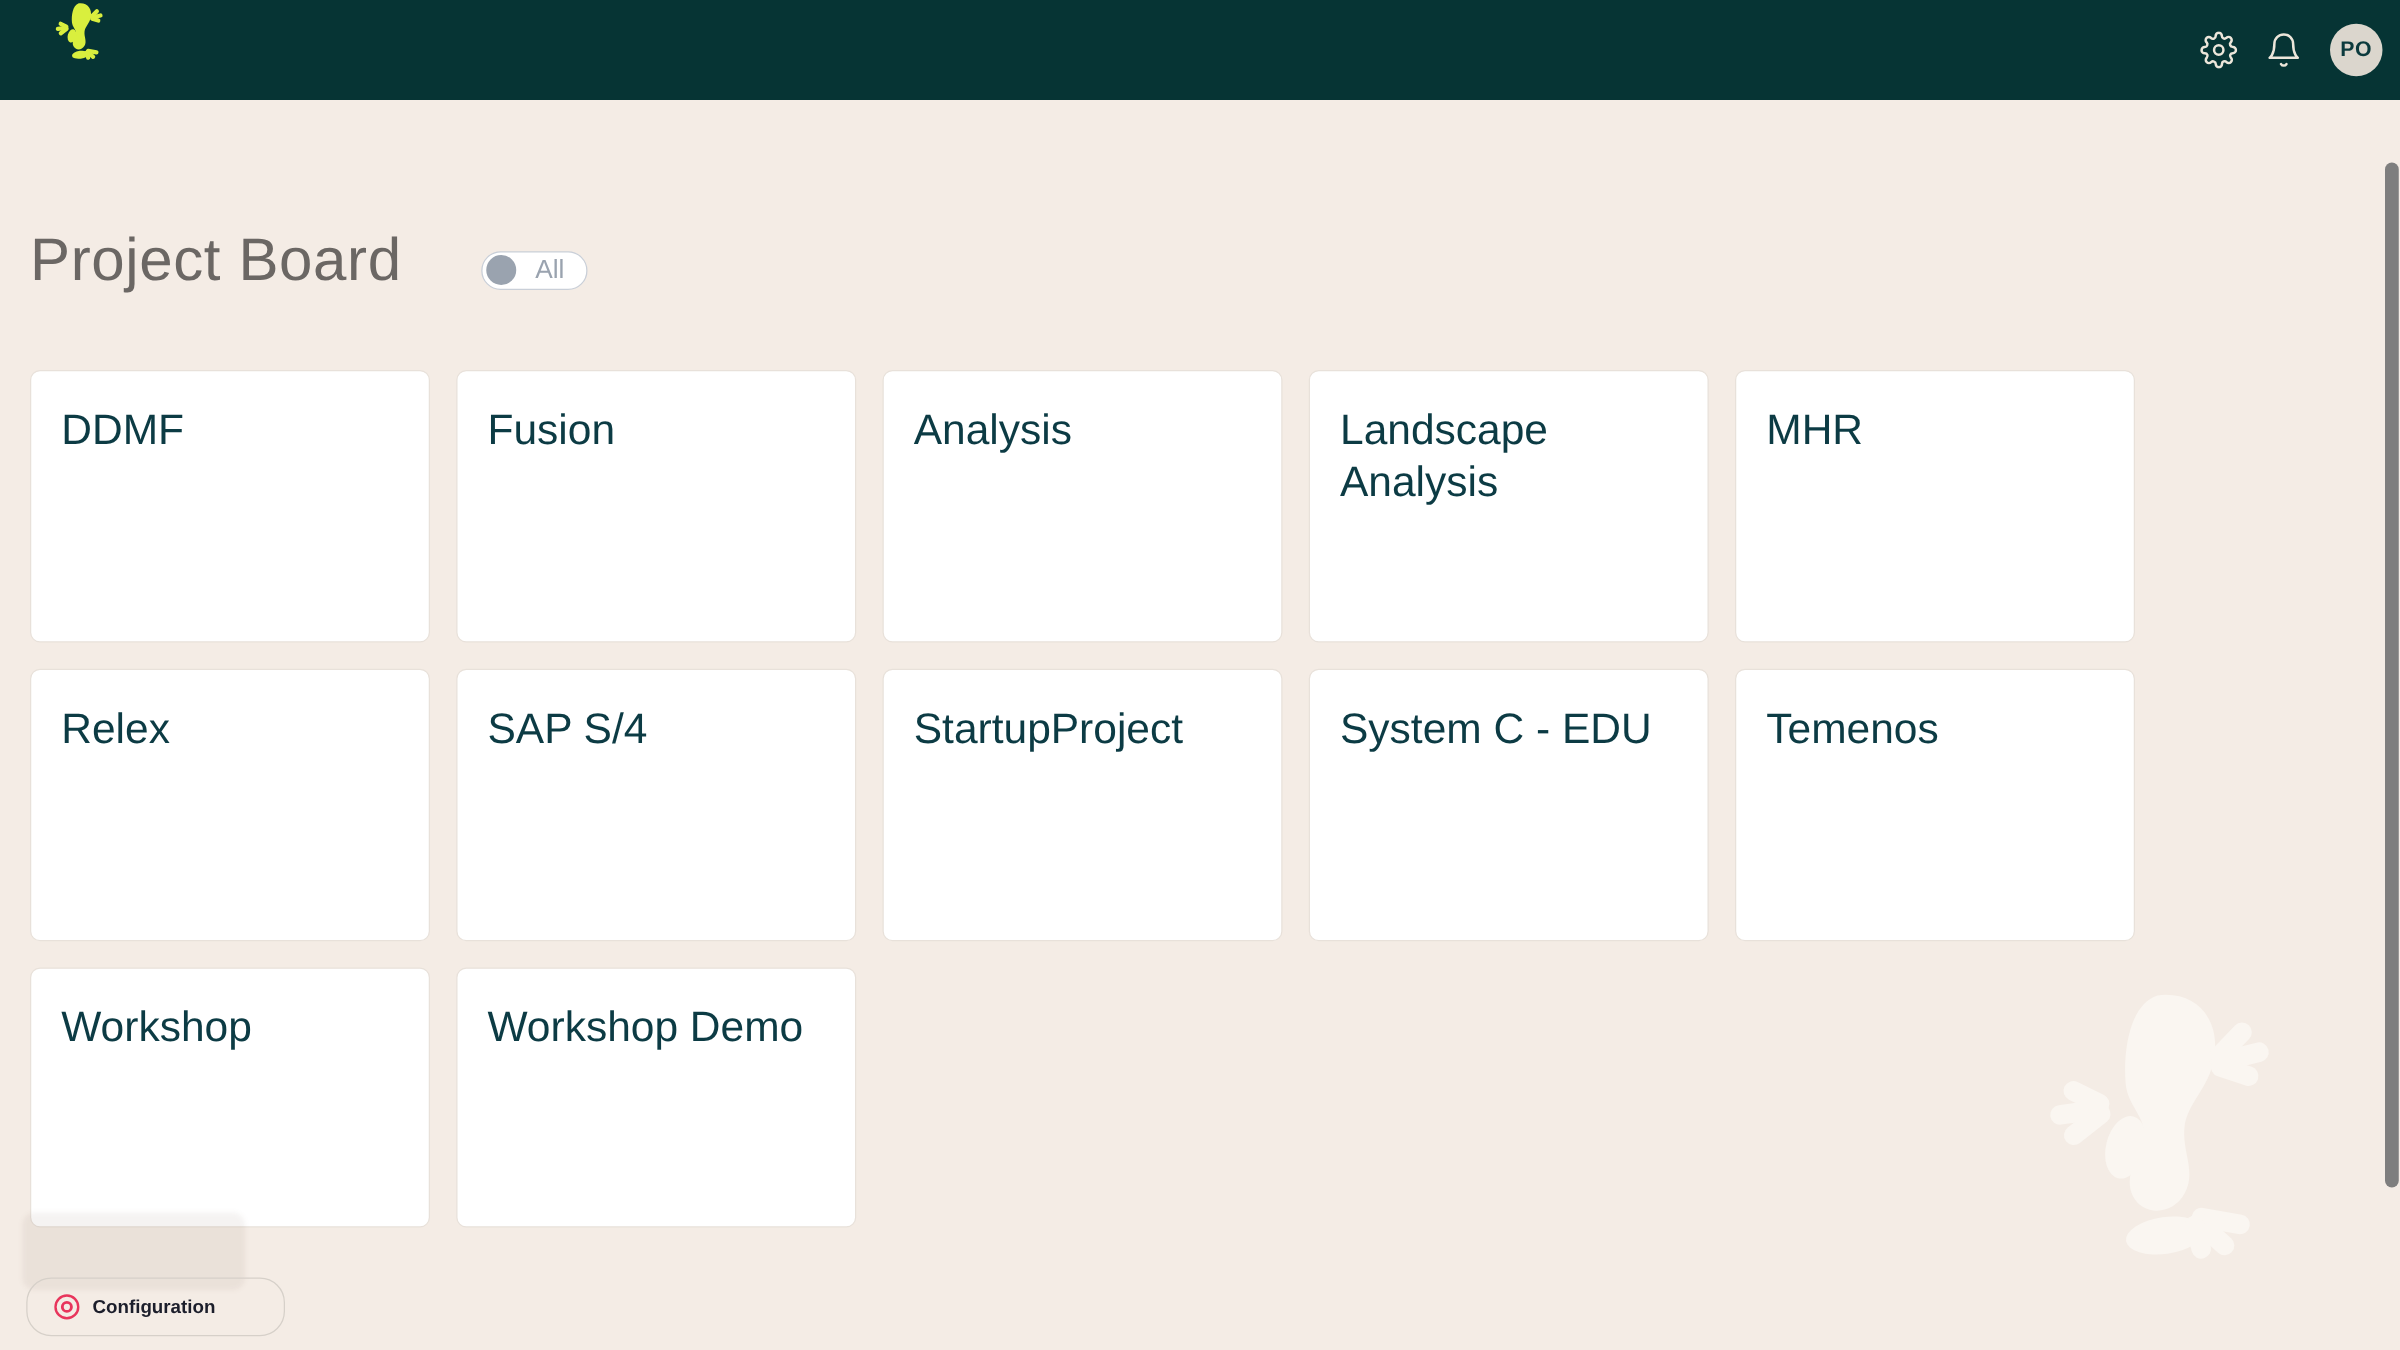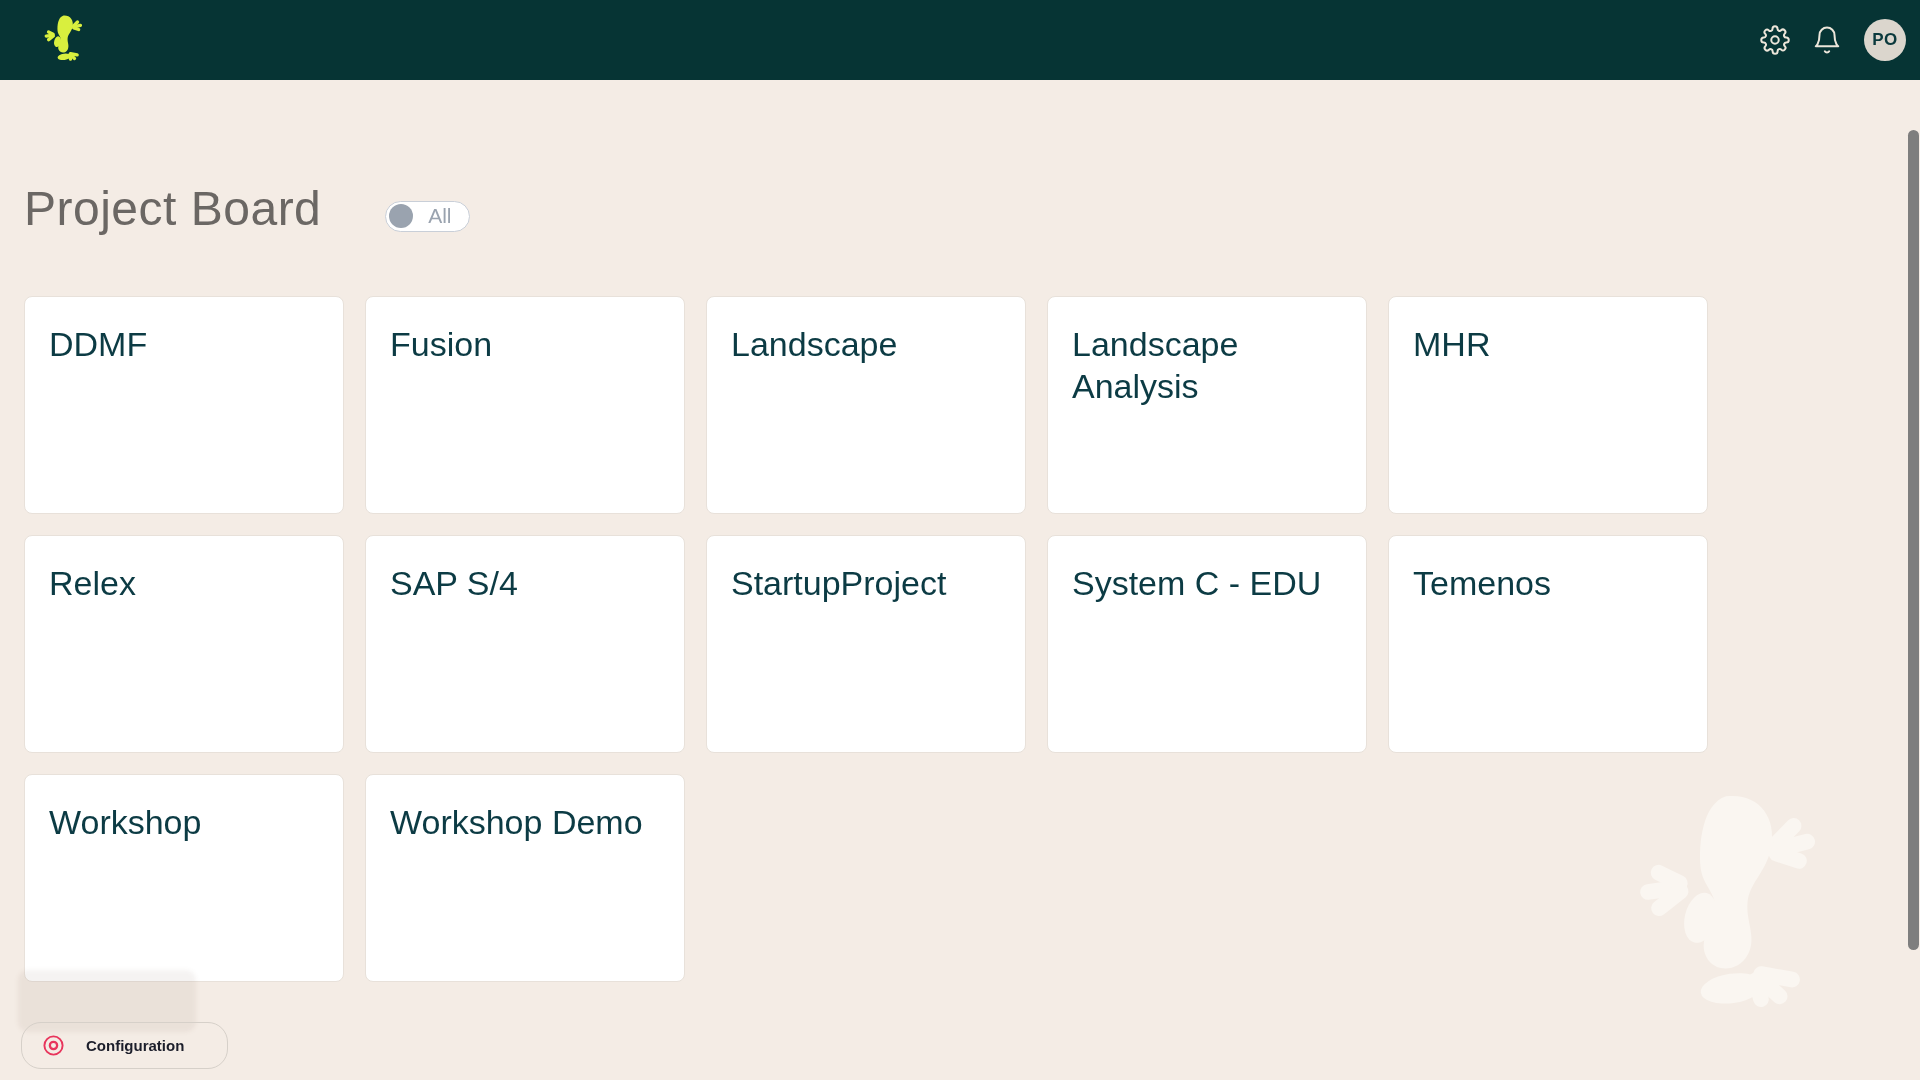--- a/index.html
+++ b/index.html
@@ -21,21 +21,21 @@
   html,body{margin:0;padding:0;}
   body{
     width:1920px;height:1080px;position:relative;overflow:hidden;
     background:var(--page-bg);
     font-family:"Liberation Sans", sans-serif;
   }
   
   .app-header{
     position:absolute;top:0;left:0;width:1920px;height:80px;
     background:var(--header-bg);
-    display:flex;align-items:center;
+    display:flex;
     padding:0 14px 0 42px;box-sizing:border-box;
   }
   .logo-svg{width:42px;height:54px;fill:var(--brand-green);}
   .header-right{margin-left:auto;display:flex;align-items:center;gap:22px;}
   .hicon{width:30px;height:30px;stroke:var(--icon-cream);fill:none;
     stroke-width:1.6;stroke-linecap:round;stroke-linejoin:round;cursor:pointer;}
   .avatar{
     width:42px;height:42px;border-radius:50%;
     background:#dbd6cd;color:#0b3a3d;
     font-weight:700;font-size:17px;letter-spacing:0.5px;
@@ -62,21 +62,21 @@
   }
   .card:nth-child(n+11){height:208px;}
   .card-title{display:block;margin-top:2px;font-size:34px;line-height:42px;color:var(--card-text);}
   
   .watermark{position:absolute;left:1628px;top:792px;width:196px;height:236px;
     fill:var(--watermark);pointer-events:none;}
   .config-shadow{position:absolute;left:18px;top:970px;width:178px;height:62px;
     border-radius:10px;background:rgba(77,52,35,0.06);filter:blur(2px);}
   .config-btn{
     position:absolute;left:21px;top:1022px;width:207px;height:47px;box-sizing:border-box;
-    display:flex;align-items:center;gap:21px;padding:0 0 0 20px;
+    display:flex;align-items:center;gap:9px;padding:0 0 0 20px;
     border:1px solid #d6d0c9;border-radius:20px;background:transparent;
     cursor:pointer;font-family:inherit;
   }
   .config-icon{width:23px;height:23px;stroke:var(--accent-red);fill:none;flex:0 0 auto;}
   .config-label{font-size:15px;font-weight:700;color:var(--config-text);}
   .scroll-thumb{position:absolute;right:1px;top:130px;width:11px;height:820px;
     border-radius:7px;background:var(--scrollbar-grey);cursor:pointer;}
   .defs{position:absolute;width:0;height:0;overflow:hidden;}
 </style>
 </head>
@@ -134,21 +134,21 @@
   </div>
 
   <div class="grid" id="projects-grid">
       <div class="card">
     <span class="card-title">DDMF</span>
   </div>
       <div class="card">
     <span class="card-title">Fusion</span>
   </div>
       <div class="card">
-    <span class="card-title">Landscape</span>
+    <span class="card-title">Analysis</span>
   </div>
       <div class="card">
     <span class="card-title">Landscape Analysis</span>
   </div>
       <div class="card">
     <span class="card-title">MHR</span>
   </div>
       <div class="card">
     <span class="card-title">Relex</span>
   </div>

